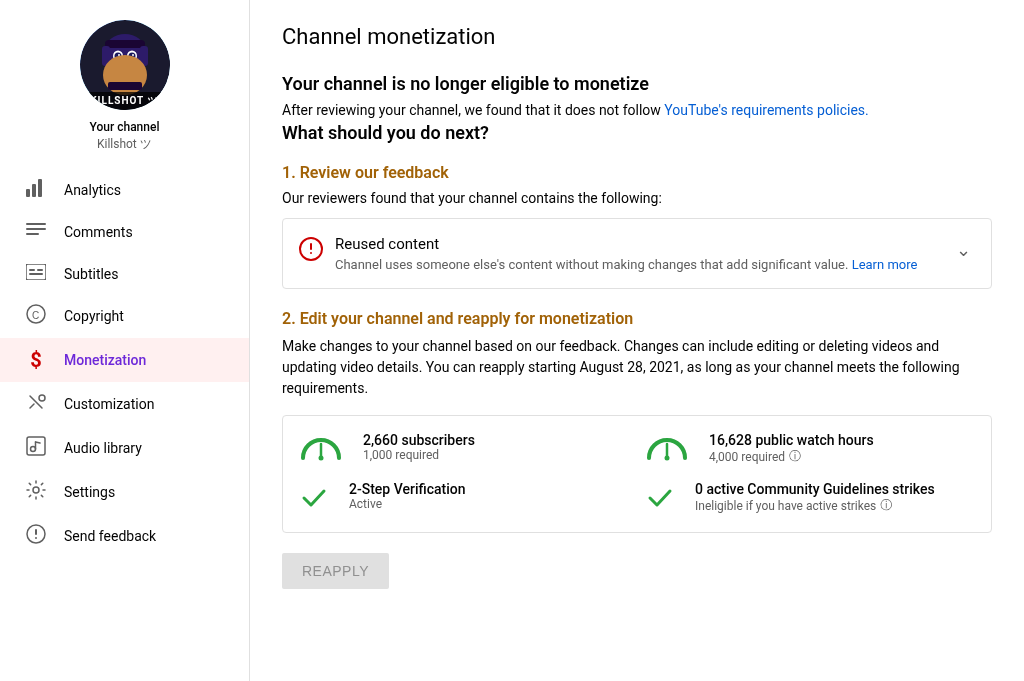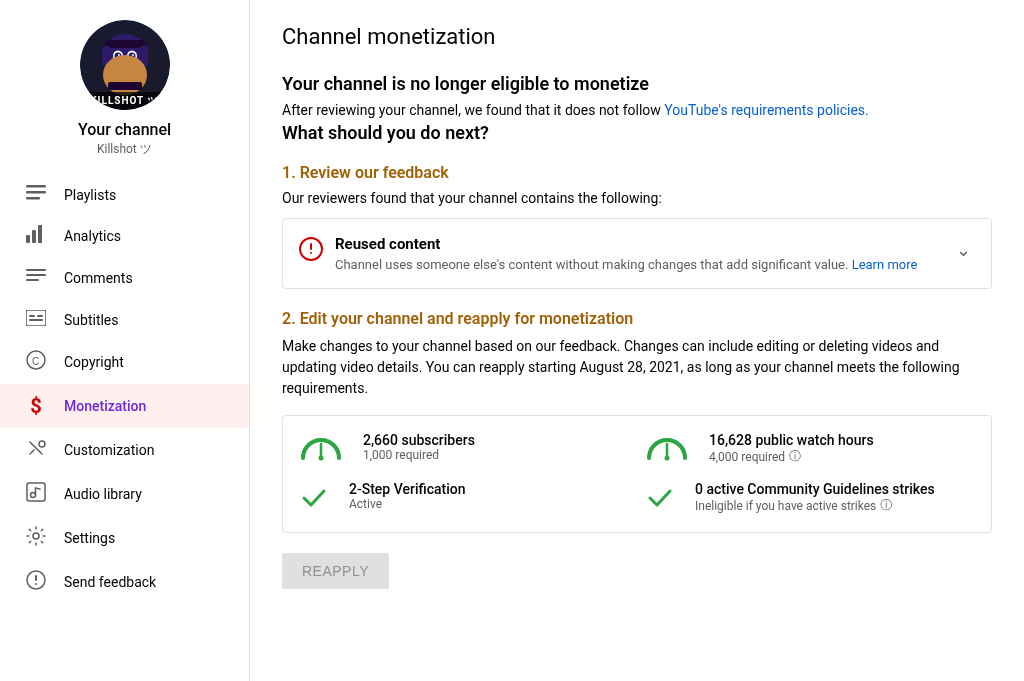--- a/index.html
+++ b/index.html
@@ -50,21 +50,21 @@
       background: rgba(0,0,0,0.75);
       color: #fff;
       font-size: 10px;
       text-align: center;
       padding: 2px 4px;
       letter-spacing: 1px;
       font-weight: bold;
     }
 
     .channel-name {
-      font-size: 16px;
+      font-size: 12px;
       font-weight: 500;
       color: #030303;
       margin-bottom: 2px;
     }
 
     .channel-handle {
       font-size: 12px;
       color: #606060;
       margin-bottom: 16px;
     }
@@ -164,21 +164,21 @@
       color: #cc0000;
       margin-top: 2px;
     }
 
     .feedback-content {
       flex: 1;
     }
 
     .feedback-title {
       font-size: 15px;
-      font-weight: 700;
+      font-weight: 400;
       color: #030303;
       margin-bottom: 4px;
     }
 
     .feedback-desc {
       font-size: 13px;
       color: #606060;
     }
 
     .feedback-link {
@@ -282,30 +282,20 @@
       </svg>
     </div>
     <div class="avatar-badge">KILLSHOT ツ</div>
   </div>
 
   <div class="channel-name">Your channel</div>
   <div class="channel-handle">Killshot ツ</div>
 
   <nav class="sidebar-nav">
 
-    <div class="sidebar-item">
-      <span class="sidebar-icon">
-        <svg width="20" height="16" viewBox="0 0 20 16" fill="none" xmlns="http://www.w3.org/2000/svg">
-          <rect y="0" width="20" height="2.5" rx="1" fill="#606060"></rect>
-          <rect y="6" width="20" height="2.5" rx="1" fill="#606060"></rect>
-          <rect y="12" width="14" height="2.5" rx="1" fill="#606060"></rect>
-        </svg>
-      </span>
-      <span>Playlists</span>
-    </div>
 
     <div class="sidebar-item">
       <span class="sidebar-icon">
         <svg width="20" height="18" viewBox="0 0 20 18" fill="none" xmlns="http://www.w3.org/2000/svg">
           <rect x="0" y="10" width="4" height="8" rx="1" fill="#606060"></rect>
           <rect x="6" y="5" width="4" height="13" rx="1" fill="#606060"></rect>
           <rect x="12" y="0" width="4" height="18" rx="1" fill="#606060"></rect>
         </svg>
       </span>
       <span>Analytics</span>

